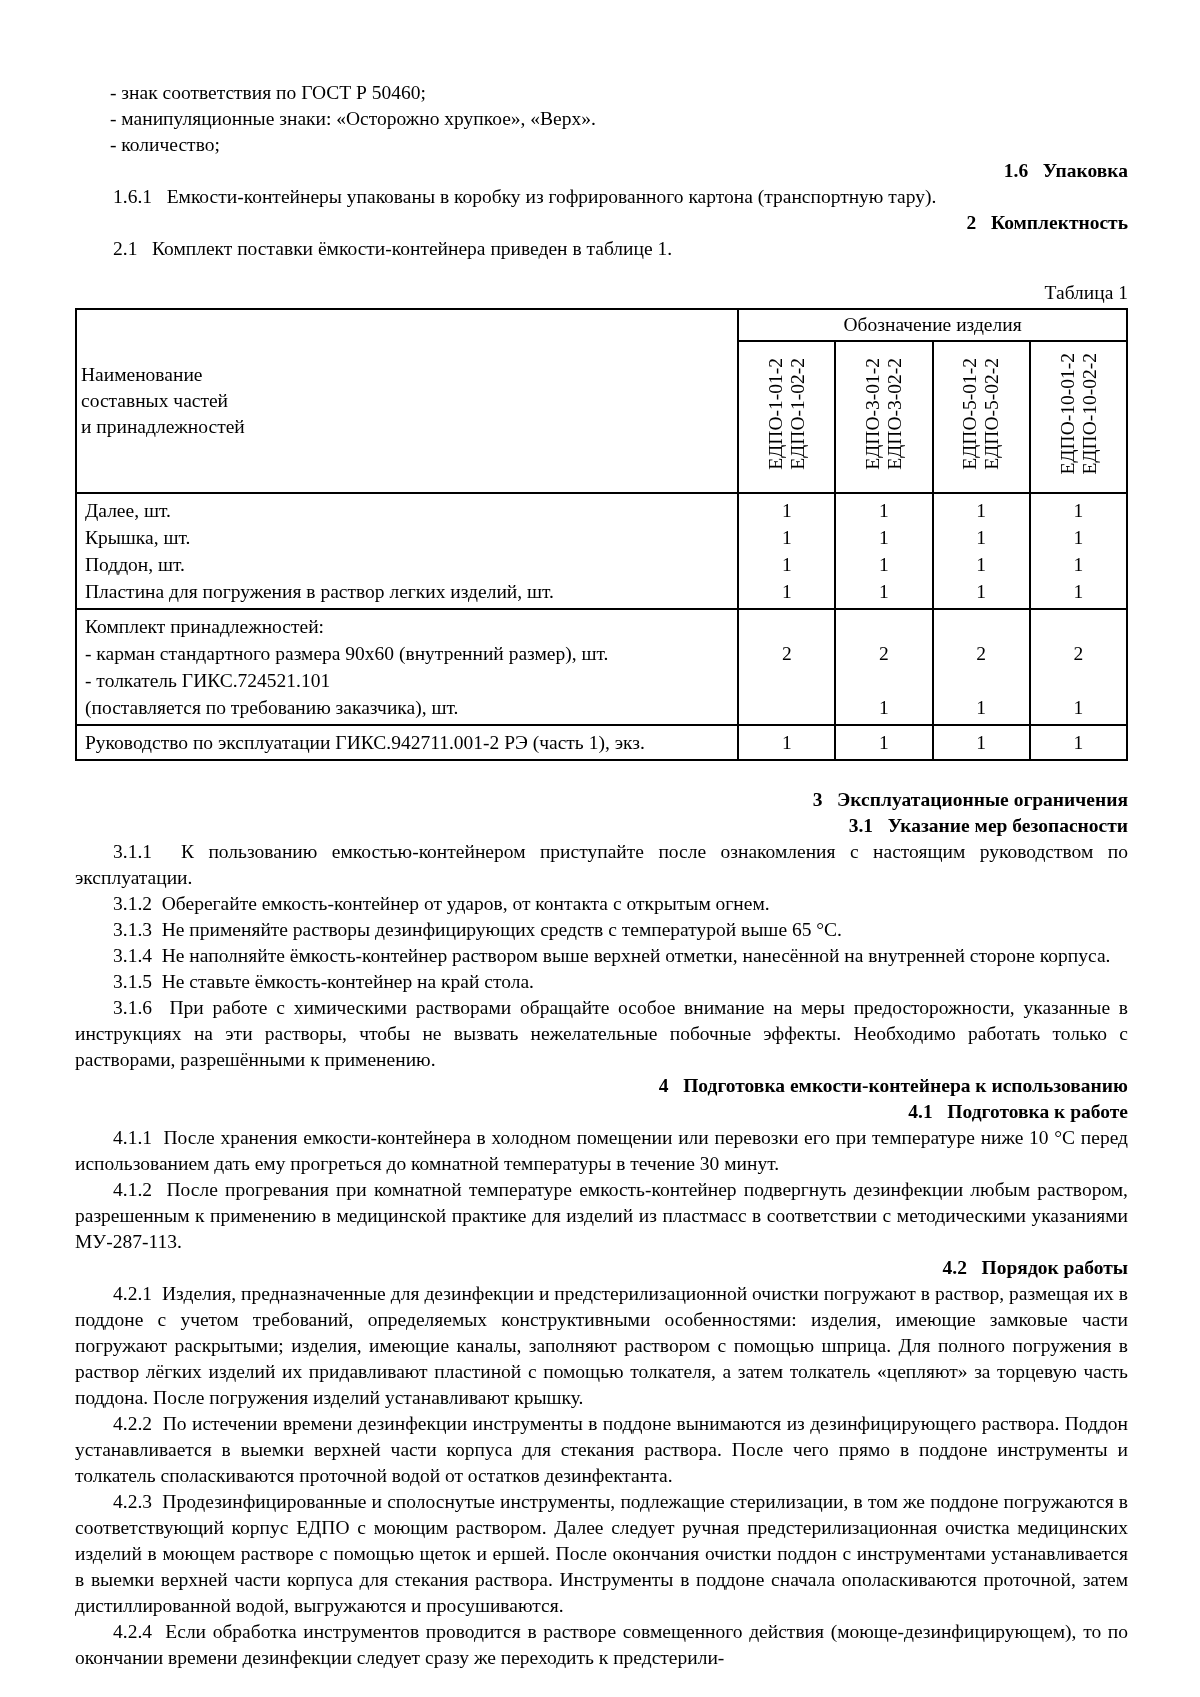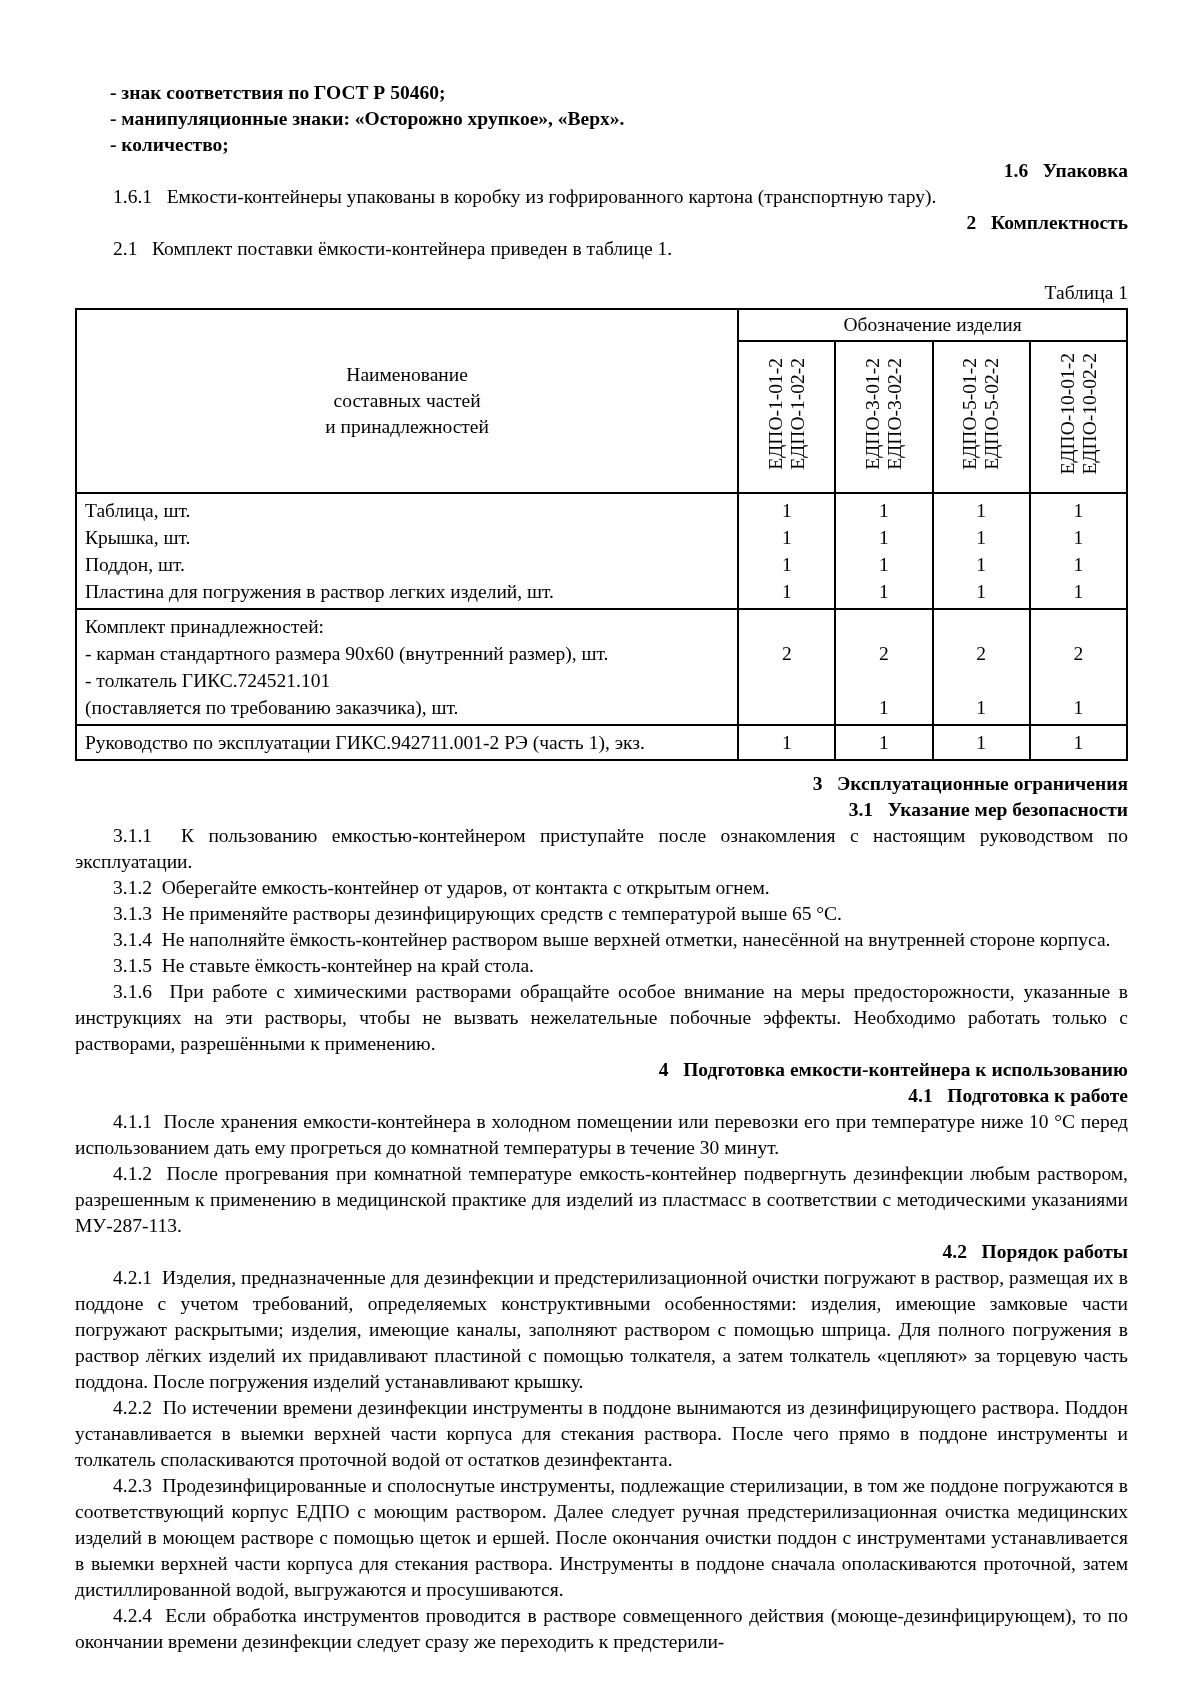--- a/index.html
+++ b/index.html
@@ -9,50 +9,50 @@
     color: #000;
   }
   .page {
     width: 1200px;
     min-height: 1697px;
     background: #ffffff;
     padding: 80px 72px 60px 75px;
     font-size: 19.5px;
     line-height: 26px;
   }
-  .bullet { text-align: justify; text-indent: 35px; font-weight: bold; }
+  .bullet { text-align: justify; text-indent: 35px; }
   .heading { font-weight: bold; text-indent: 38px; text-align: right; }
   .para { text-align: justify; text-indent: 38px; }
   .table-caption { text-align: right; margin-top: 18px; }
 
   table.t {
     width: 100%;
     border-collapse: collapse;
     margin-top: 2px;
   }
   table.t td {
     border: 2px solid #000;
     font-size: 19.5px;
     vertical-align: middle;
   }
-  td.name-hdr { text-align: center; padding: 4px 4px; }
+  td.name-hdr { padding: 4px 4px; }
   td.desig-hdr { text-align: center; height: 18px; padding: 2px 4px; }
   td.vcell { height: 152px; text-align: center; vertical-align: middle; padding: 6px 2px; }
   .vtext {
     display: inline-block;
     writing-mode: vertical-rl;
     transform: rotate(180deg);
     line-height: 1.12;
   }
   .vtext div { white-space: nowrap; }
   td.name { padding: 3px 8px; text-align: left; vertical-align: top; }
   td.num  { text-align: center; padding: 3px 0; vertical-align: top; }
   td.num-mid { text-align: center; padding: 3px 0; vertical-align: middle; }
   .ln { line-height: 27px; min-height: 27px; }
-  .sec-gap { margin-top: 10px; }
+  .sec-gap { margin-top: 26px; }
 </style>
 </head>
 <body>
 
 <div class="page">
 
   <div class="bullet">-  знак соответствия по ГОСТ Р 50460;</div>
   <div class="bullet">-  манипуляционные знаки: «Осторожно хрупкое», «Верх».</div>
   <div class="bullet">-  количество;</div>
 
@@ -102,21 +102,21 @@
         <td class="vcell">
           <span class="vtext">
             <div>ЕДПО-10-01-2</div>
             <div>ЕДПО-10-02-2</div>
           </span>
         </td>
       </tr>
 
       <tr>
         <td class="name">
-          <div class="ln">Таблица, шт.</div>
+          <div class="ln">Далее, шт.</div>
           <div class="ln">Крышка, шт.</div>
           <div class="ln">Поддон, шт.</div>
           <div class="ln">Пластина для погружения в раствор легких изделий, шт.</div>
         </td>
         <td class="num">
           <div class="ln">1</div>
           <div class="ln">1</div>
           <div class="ln">1</div>
           <div class="ln">1</div>
         </td>

